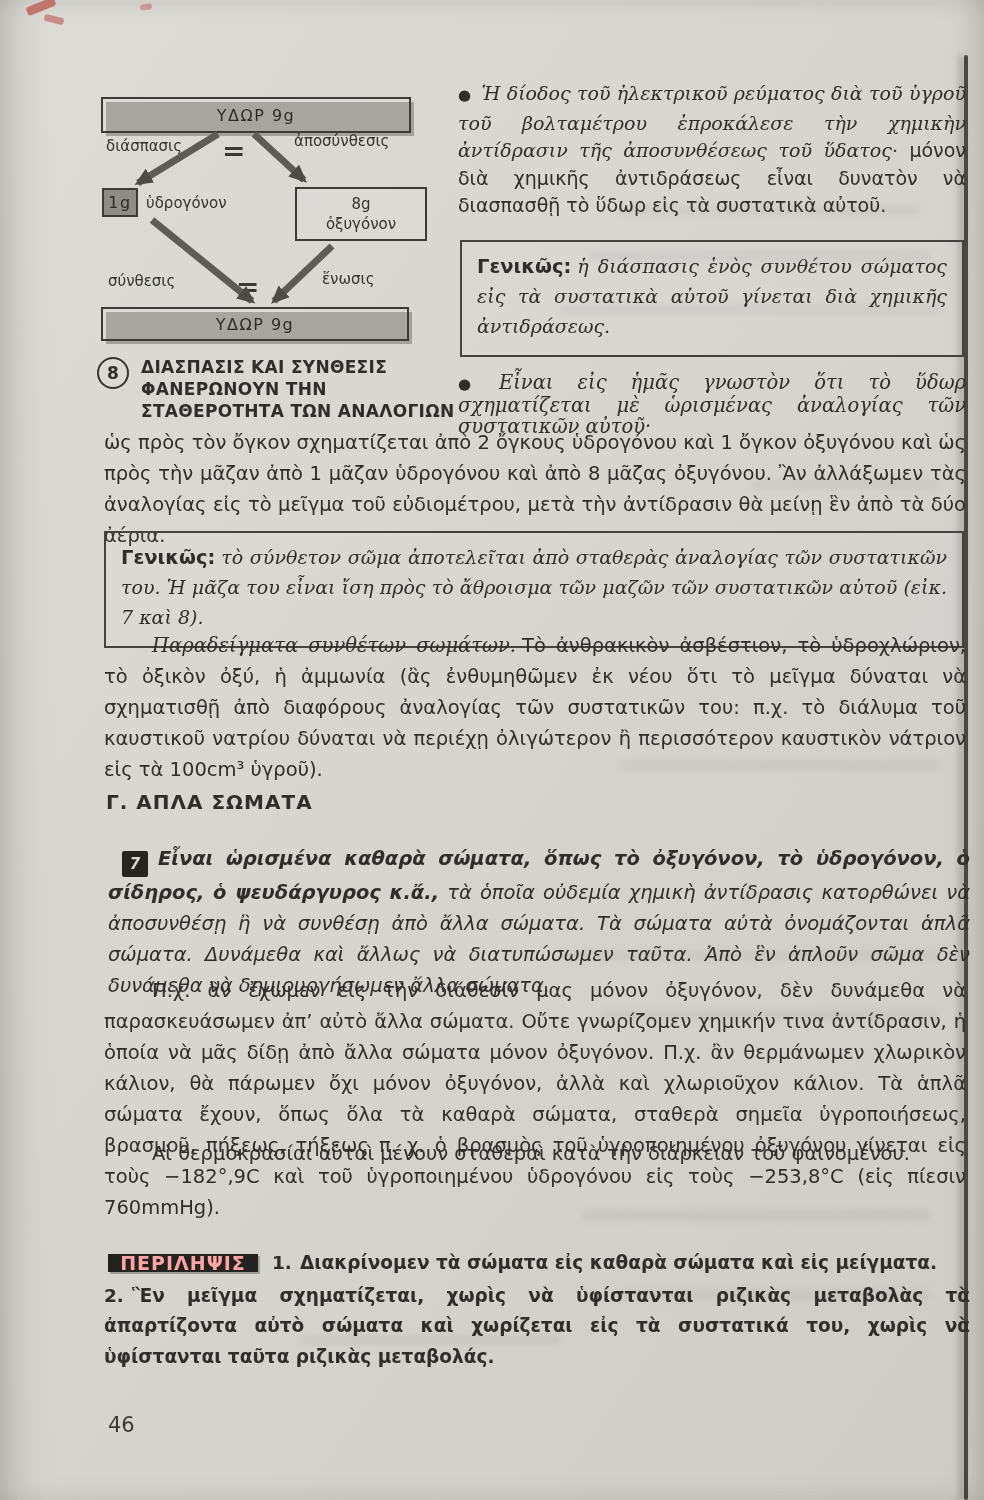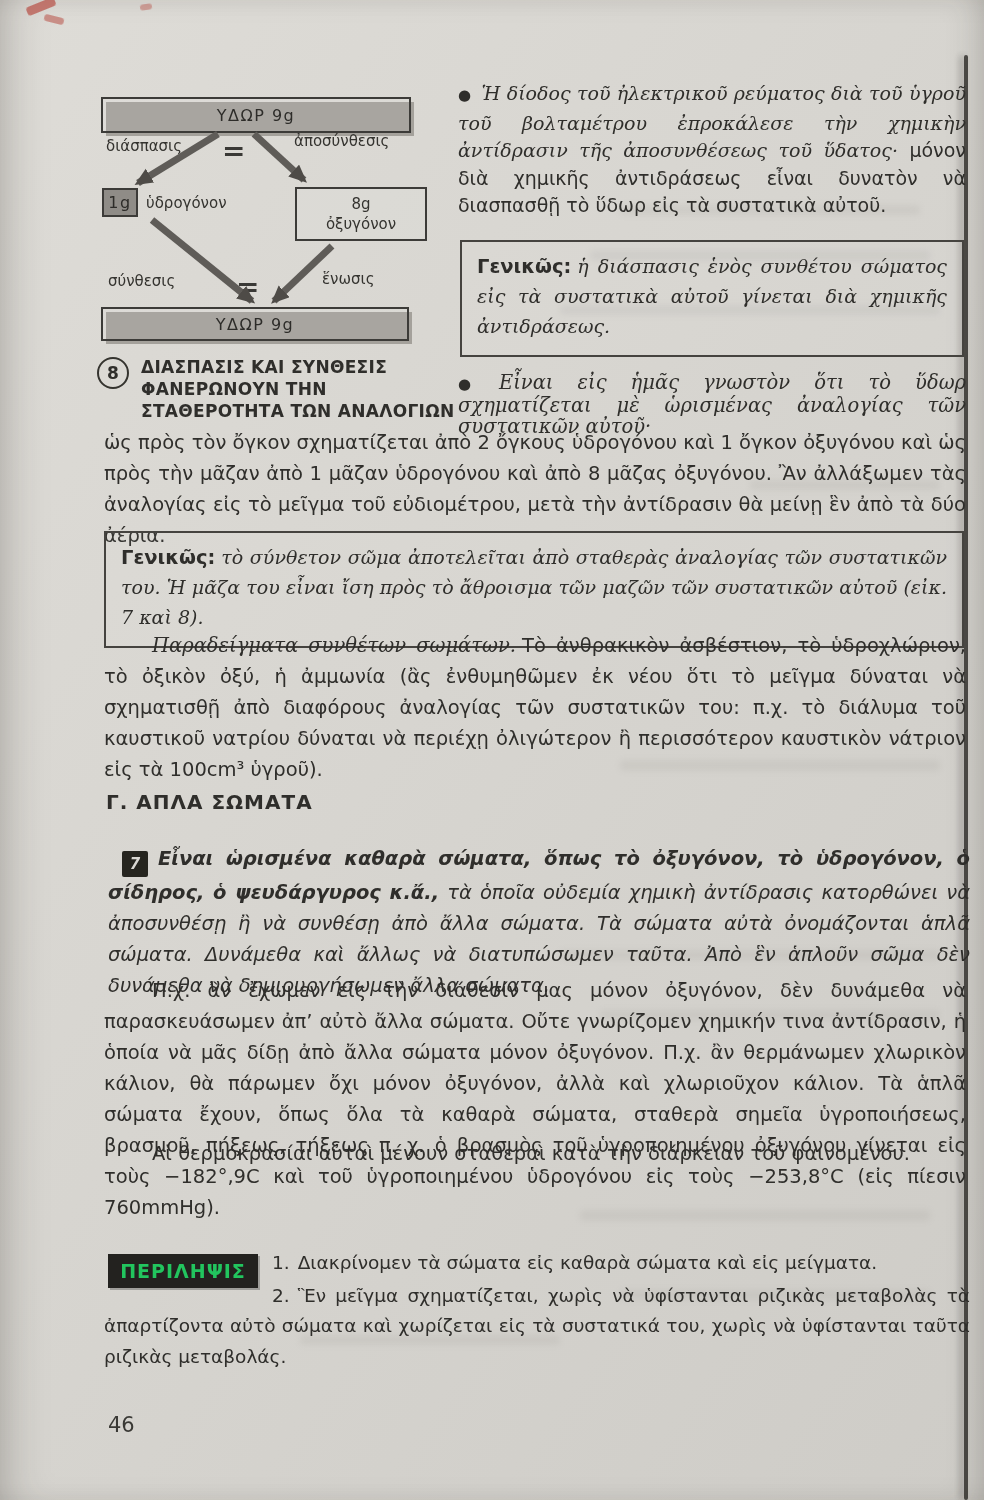--- a/index.html
+++ b/index.html
@@ -46,24 +46,24 @@
   .num-square { display:inline-block; width:26px; height:26px; margin:0 10px 0 14px;
     background:#26251f; color:#d9d7d2; text-align:center; line-height:26px;
     font-weight:bold; font-size:15px; border-radius:2px; vertical-align:-4px; }
   .bold-lead { font-weight:bold; }
 
   .para-example { left:104px; top:975px; width:862px; text-indent:48px; }
   .para-closing { left:104px; top:1138px; width:862px; text-indent:48px; }
 
   
   .summary { left:104px; top:1248px; width:866px; }
-  .summary-label { float:left; width:150px; height:34px; background:#23221f; color:#22c55e;
+  .summary-label { float:left; width:150px; height:18px; background:#23221f; color:#fca5a5;
     font-weight:bold; font-size:19px; letter-spacing:1px; display:flex; align-items:center;
     justify-content:center; margin:6px 14px 6px 4px; box-shadow:2px 2px 0 rgba(0,0,0,.25); }
-  .summary p { font-weight:normal; font-size:18.5px; line-height:30.5px; text-align:justify; margin-bottom:2px; }
+  .summary p { font-weight:bold; font-size:18.5px; line-height:30.5px; text-align:justify; margin-bottom:2px; }
   .summary .snum { margin-right:8px; }
 
   .page-number { left:108px; top:1413px; font-size:21px; color:#3a3935; }
 
   
   .diagram { left:96px; top:88px; width:340px; height:262px; }
   .t-small { font-family:"DejaVu Sans", sans-serif; font-size:15px; fill:#34332f; }
   .t-box { font-family:"DejaVu Sans", sans-serif; font-size:16px; letter-spacing:1.5px; fill:#2d2c29; }
   .t-eq { font-family:"DejaVu Serif", serif; font-weight:bold; font-style:italic; font-size:28px; fill:#3a3936; }
   .arrow { stroke:#5f5c58; stroke-width:7; marker-end:url(#ah); }

